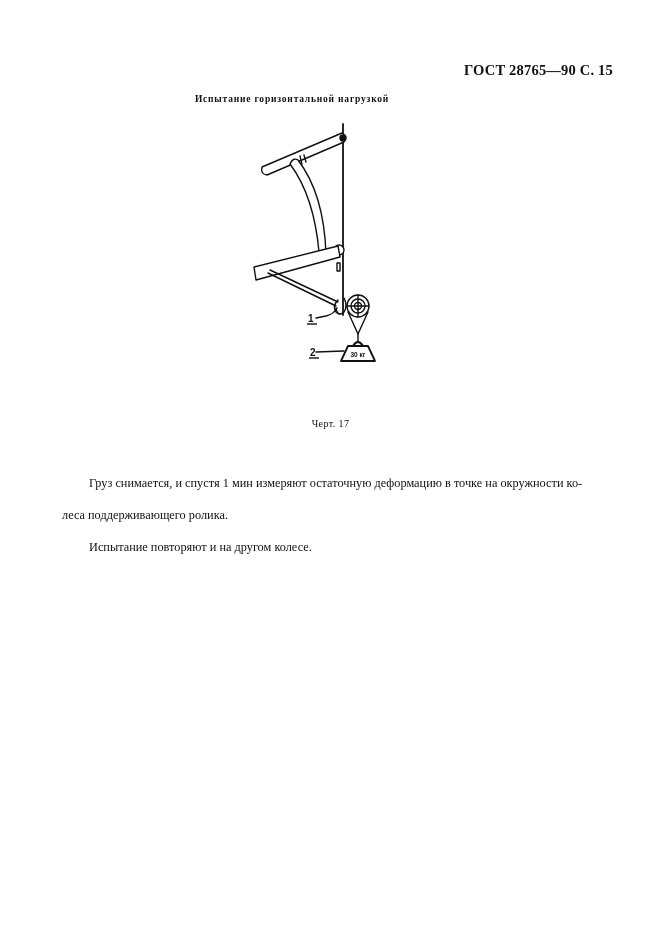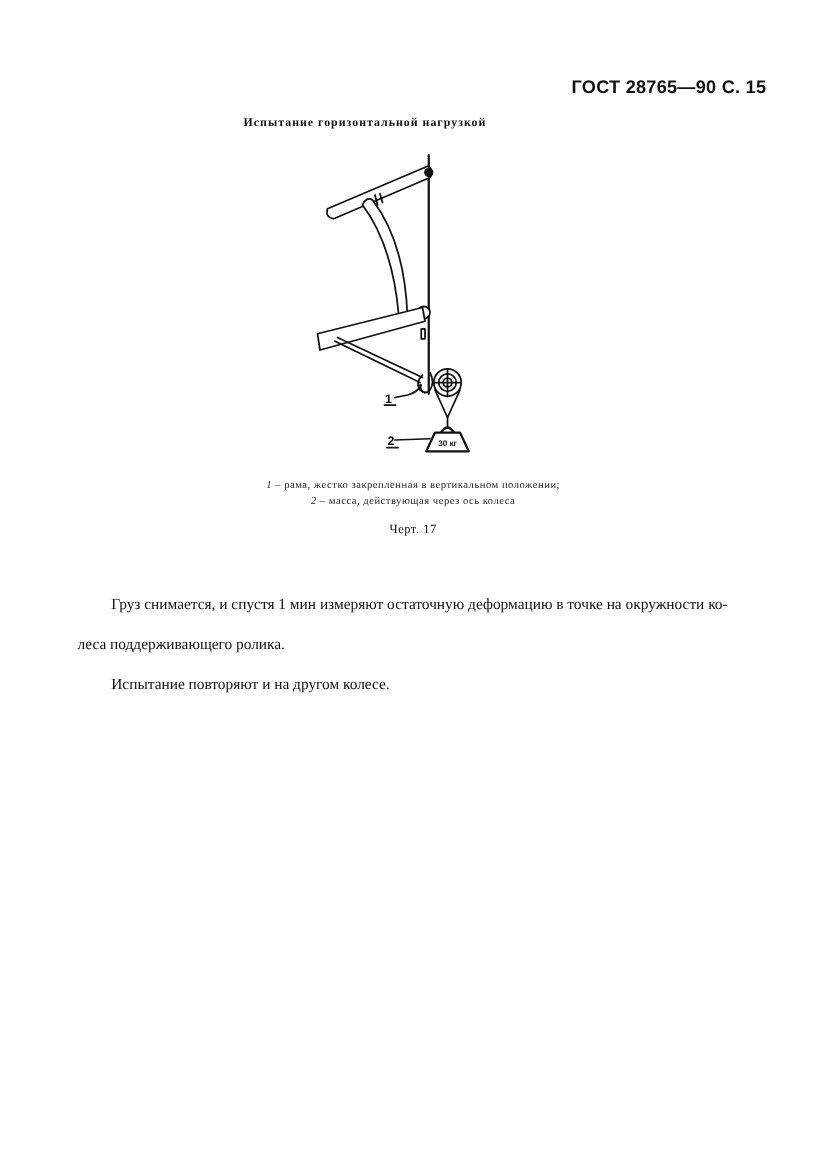--- a/index.html
+++ b/index.html
@@ -12,21 +12,21 @@
       height: 936px;
       position: relative;
       overflow: hidden;
       font-family: "Liberation Serif", "DejaVu Serif", serif;
       color: #111111;
     }
     .page-header {
       position: absolute;
       top: 62px;
       right: 48px;
-      font-family: Liberation Sans, sans-serif;
+      font-family: Liberation Serif, serif;
       font-weight: bold;
       font-size: 14.5px;
       letter-spacing: 0.2px;
       white-space: nowrap;
     }
     .figure-title {
       position: absolute;
       top: 94px;
       left: 0;
       width: 584px;
@@ -145,22 +145,20 @@
     <text x="68" y="202" font-family="Liberation Sans, sans-serif" font-weight="bold" font-size="10" fill="#111">1</text>
     <text x="70" y="236" font-family="Liberation Sans, sans-serif" font-weight="bold" font-size="10" fill="#111">2</text>
     <line x1="67" y1="204" x2="77" y2="204" stroke="#111" stroke-width="1.4"></line>
     <line x1="69" y1="238" x2="79" y2="238" stroke="#111" stroke-width="1.4"></line>
 
     <text x="118" y="237" text-anchor="middle" font-family="Liberation Sans, sans-serif" font-weight="bold" font-size="6.5" fill="#111">30 кг</text>
   </svg>
 </div>
 
 <div class="legend">
-  <div><span class="num">1</span><span> – </span><span>рама, жестко закрепленная в вертикальном положении;</span></div>
-  <div><span class="num">2</span><span> – </span><span>масса, действующая через ось колеса</span></div>
 </div>
 
 <div class="caption">Черт. 17</div>
 
 <div class="body-text">
   <p>
     <span class="line">Груз снимается, и спустя 1 мин измеряют остаточную деформацию в точке на окружности ко-</span>
   </p>
   <div style="margin:16px;">леса поддерживающего ролика.</div>
   <p>

